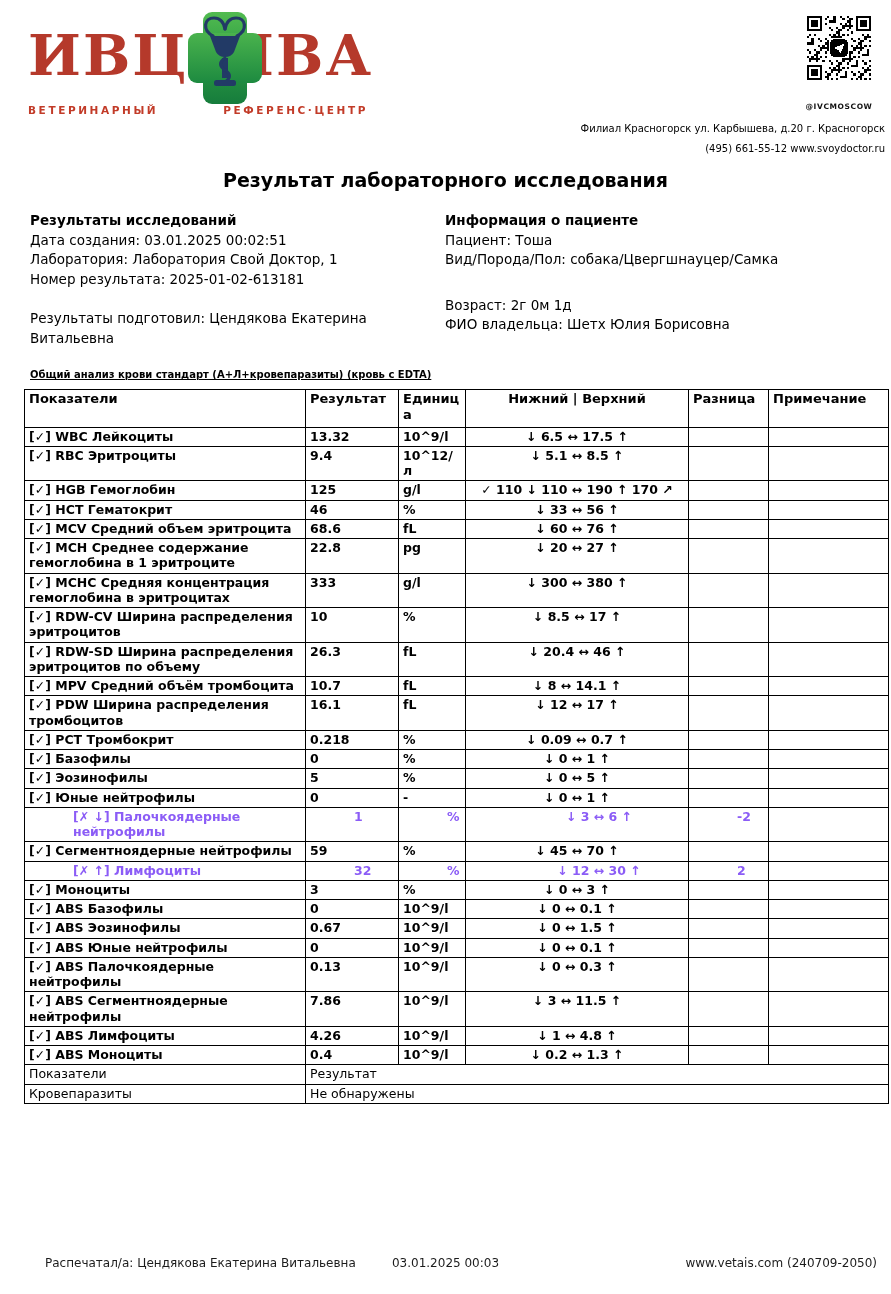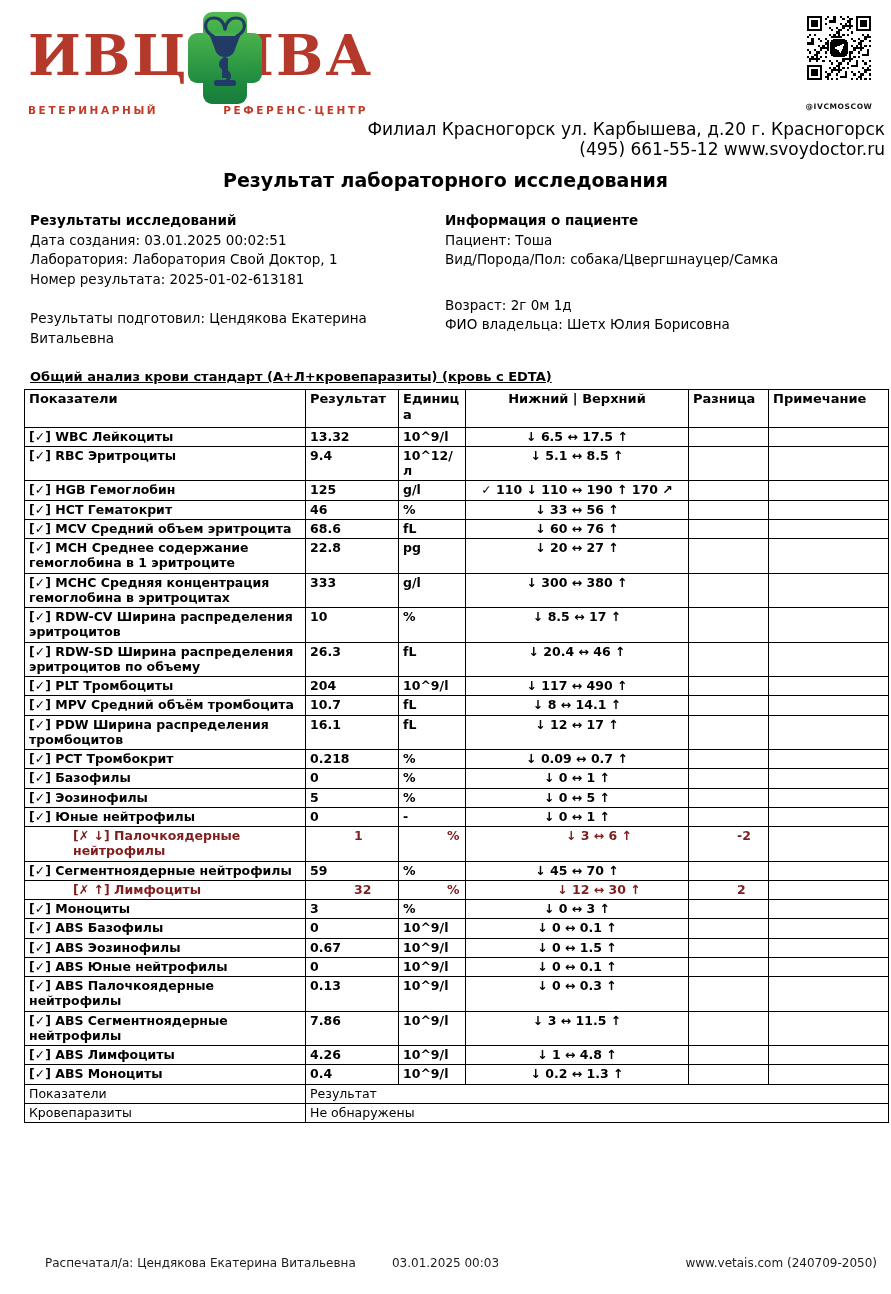--- a/index.html
+++ b/index.html
@@ -18,43 +18,43 @@
   .cross .bar-h{position:absolute;left:0;top:21px;width:74px;height:50px;border-radius:9px;
     background:linear-gradient(180deg,#4ab34d 0%,#1d8a40 100%);}
   .cross svg{position:absolute;left:0;top:0;}
   .logo-tagline{display:flex;justify-content:space-between;width:340px;margin-top:6px;
     font-size:10.5px;font-weight:bold;color:#c23b28;letter-spacing:2.6px;}
   
   .qr{position:absolute;right:16px;top:16px;width:72px;text-align:center;}
   .qr svg{width:64px;height:64px;}
   .qr-caption{font-size:7.5px;font-weight:bold;letter-spacing:.6px;margin-top:18px;color:#111;}
   
-  .address{position:absolute;top:119px;right:6px;text-align:right;font-size:17px;line-height:20px;}
+  .address{position:absolute;top:119px;right:6px;text-align:right;font-size:10px;line-height:20px;}
   .doc-title{position:absolute;top:169px;left:0;width:100%;text-align:center;
     font-size:19px;font-weight:bold;}
   
   .info{position:absolute;top:211px;left:30px;width:845px;display:flex;
     font-size:13.5px;line-height:19.5px;}
   .info-col-left{width:415px;}
   .info-col-right{flex:1;}
   .info-heading{font-weight:bold;}
   .prepared{margin-top:20px;max-width:365px;}
   .owner-block{margin-top:26px;}
   
-  .section-title{position:absolute;top:369px;left:30px;font-size:13px;font-weight:bold;
+  .section-title{position:absolute;top:369px;left:30px;font-size:10px;font-weight:bold;
     text-decoration:underline;}
   table.results{position:absolute;top:389px;left:24px;width:864px;border-collapse:collapse;
     font-size:12.5px;table-layout:fixed;}
   table.results th,table.results td{border:1.6px solid #000;padding:1px 4px 2px 4px;
     vertical-align:top;word-wrap:break-word;line-height:1.22;}
   table.results th{text-align:left;font-size:13px;padding-bottom:4px;}
   table.results th.c-range{text-align:center;}
   table.results td{font-weight:bold;}
   table.results td.c-range{text-align:center;}
-  table.results tr.alert td{color:#7f1d1d;padding-left:48px;}
+  table.results tr.alert td{color:#8b5cf6;padding-left:48px;}
   table.results tr.sub td{font-weight:normal;}
   
   .page-footer{position:absolute;bottom:24px;left:0;width:100%;height:14px;
     font-size:12px;color:#1c1c1c;}
   .pf-left{position:absolute;left:45px;top:0;}
   .pf-center{position:absolute;left:0;width:100%;text-align:center;top:0;}
   .pf-right{position:absolute;right:14px;top:0;}
 </style>
 </head>
 <body>
@@ -409,28 +409,20 @@
       </tr>
       <tr>
         <td>[✓] RDW-SD Ширина распределения эритроцитов по объему</td>
         <td>26.3</td>
         <td>fL</td>
         <td class="c-range">↓ 20.4 ↔ 46 ↑</td>
         <td></td>
         <td></td>
       </tr>
       <tr>
-        <td>[✓] PLT Тромбоциты</td>
-        <td>204</td>
-        <td>10^9/l</td>
-        <td class="c-range">↓ 117 ↔ 490 ↑</td>
-        <td></td>
-        <td></td>
-      </tr>
-      <tr>
         <td>[✓] MPV Средний объём тромбоцита</td>
         <td>10.7</td>
         <td>fL</td>
         <td class="c-range">↓ 8 ↔ 14.1 ↑</td>
         <td></td>
         <td></td>
       </tr>
       <tr>
         <td>[✓] PDW Ширина распределения тромбоцитов</td>
         <td>16.1</td>

